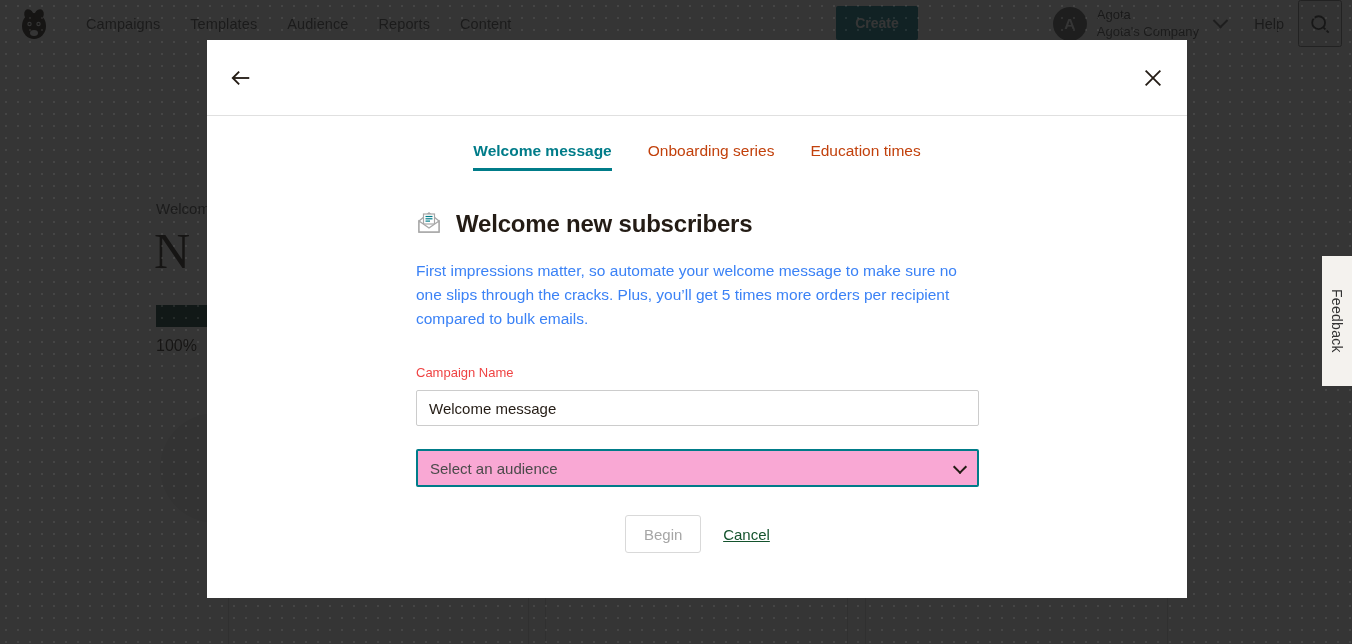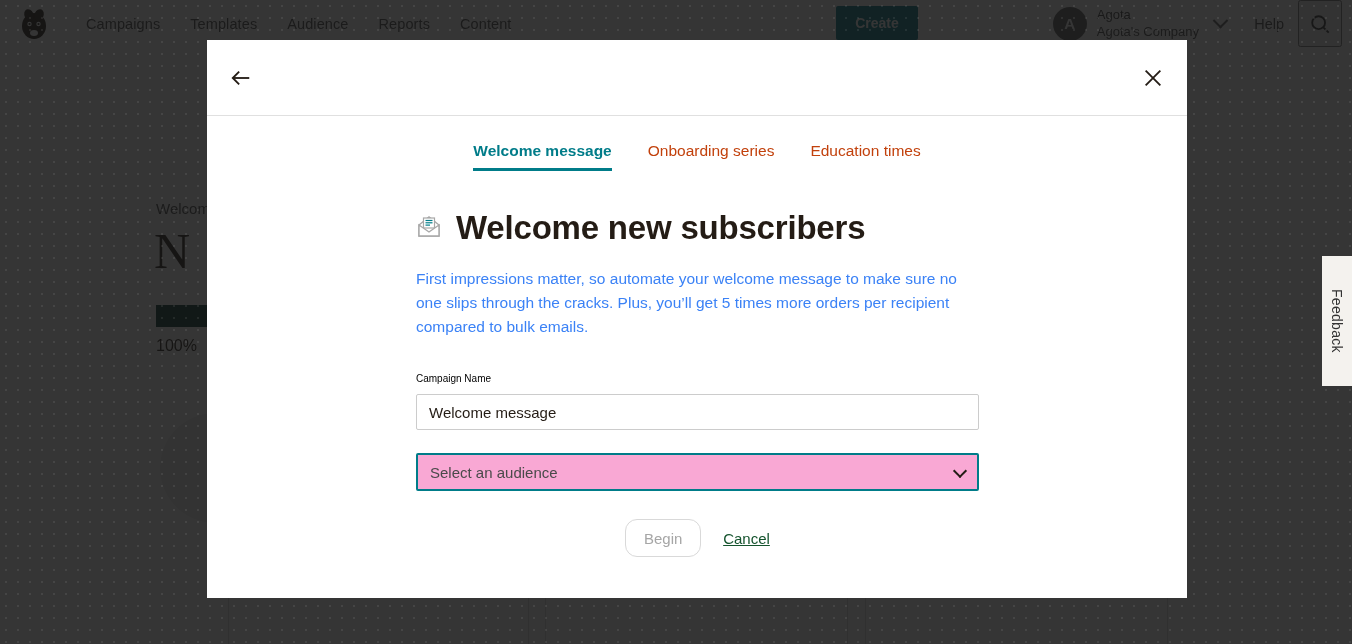--- a/index.html
+++ b/index.html
@@ -217,39 +217,39 @@
     padding: 38px 0 0 209px;
     width: 980px;
   }
 
   .headline-row {
     display: flex;
     align-items: center;
     gap: 14px;
   }
   .headline {
-    font-size: 33px;
+    font-size: 24px;
     font-weight: 700;
     color: #241c15;
     letter-spacing: -.2px;
     white-space: nowrap;
   }
 
   .blurb {
     margin-top: 20px;
     width: 565px;
     font-size: 15.5px;
     line-height: 24px;
     color: #3b82f6;
   }
 
   .field-label {
     margin-top: 34px;
-    font-size: 10px;
-    color: #000000;
+    font-size: 13px;
+    color: #ef4444;
     font-weight: 400;
   }
 
   .text-input {
     margin-top: 10px;
     width: 563px; height: 36px;
     border: 1px solid #cccccc;
     border-radius: 2px;
     padding: 0 12px;
     font-size: 15px;
@@ -288,21 +288,21 @@
     width: 563px;
     display: flex;
     align-items: center;
     justify-content: center;
     gap: 22px;
   }
   .begin-btn {
     width: 76px; height: 38px;
     background: #ffffff;
     border: 1px solid #d9d9d9;
-    border-radius: 12px;
+    border-radius: 3px;
     color: #a6a6a6;
     font-size: 15px;
     font-family: "Liberation Sans", sans-serif;
   }
   .cancel-link {
     font-size: 15px;
     color: #14532d;
     text-decoration: underline;
     background: none;
     border: none;

